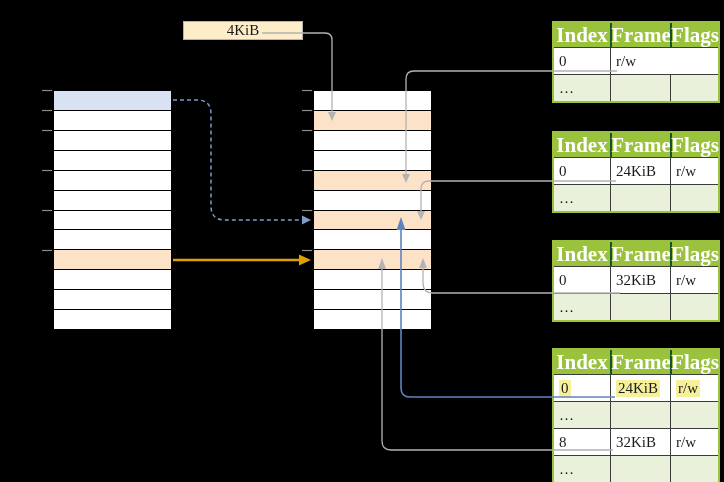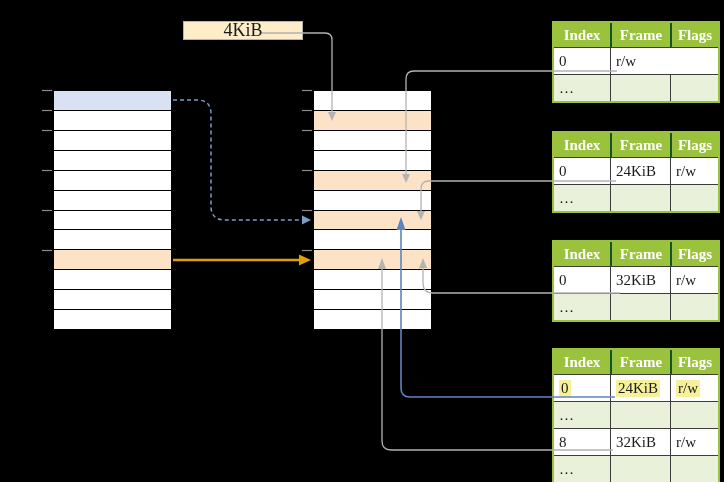--- a/index.html
+++ b/index.html
@@ -5,21 +5,21 @@
   html,body{margin:0;padding:0;background:#000;}
   #canvas{
     position:relative;width:724px;height:482px;background:var(--background,#000);
     overflow:hidden;font-family:"Liberation Serif","DejaVu Serif",serif;
   }
   
   #label4k{
     position:absolute;left:183px;top:21px;width:120px;height:19px;
     background:var(--label-bg);border:1px solid #b3b3b3;box-sizing:border-box;
     display:flex;align-items:center;justify-content:center;
-    font-size:18px;color:#1a1a1a;
+    font-size:15px;color:#1a1a1a;
   }
   
   .mtable{
     position:absolute;top:90px;width:119px;height:240px;box-sizing:border-box;
     border:1px solid #000;background:#fff;display:flex;flex-direction:column;
   }
   #left-table{left:53px;}
   #middle-table{left:313px;}
   .mrow{flex:1;}
   .mrow + .mrow{border-top:1px solid #000;}
@@ -27,21 +27,21 @@
   .mrow.orange{background:var(--orange-row);}
   .mrow.white{background:#fff;}
   
   .ptable{
     position:absolute;left:552px;width:164px;background:#fff;
     border:2px solid var(--header-green);
   }
   .phead{display:grid;grid-template-columns:56px 60px 48px;height:24px;background:var(--header-green);}
   .hcell{
     display:flex;align-items:center;justify-content:center;box-sizing:border-box;
-    color:#fff;font-weight:bold;font-size:15px;
+    color:#fff;font-weight:bold;font-size:21px;
   }
   .hcell + .hcell{border-left:2px solid #14532d;}
   .prow{display:grid;grid-template-columns:56px 60px 48px;height:26px;border-top:1px solid #3c3c3c;}
   .pcell{
     display:flex;align-items:center;box-sizing:border-box;padding-left:5px;
     font-size:15px;color:#1a1a1a;overflow:hidden;
   }
   .pcell + .pcell{border-left:1px solid #3c3c3c;}
   .prow.green{background:var(--light-green-row);}
   .hl{background:var(--highlight-yellow);padding:0 2px;}

